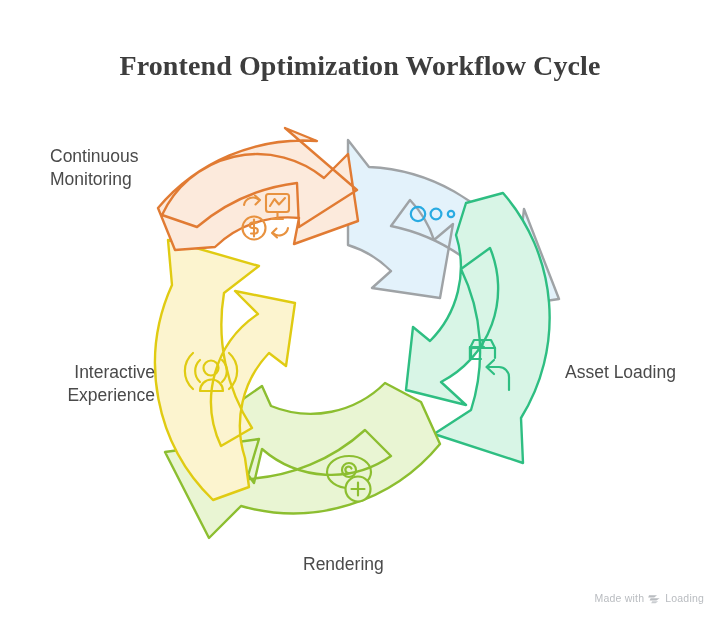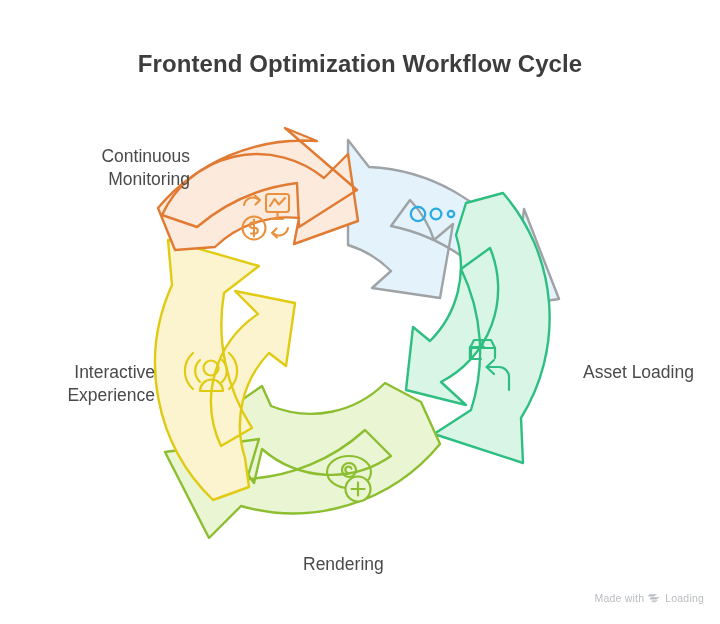--- a/index.html
+++ b/index.html
@@ -14,50 +14,52 @@
     overflow: hidden;
     font-family: "Liberation Sans", sans-serif;
     -webkit-font-smoothing: antialiased;
   }
   #page-title {
     position: absolute;
     top: 50px;
     left: 0;
     width: 720px;
     text-align: center;
-    font-size: 24px;
+    font-size: 28px;
     font-weight: bold;
     color: #3d3d3d;
     letter-spacing: 0.1px;
+    font-family: Liberation Serif, serif;
   }
   #cycle-wrap {
     position: absolute;
     top: 0;
     left: 0;
     width: 720px;
     height: 624px;
   }
   .node-label {
     position: absolute;
     font-size: 17.5px;
     color: #4a4a4a;
     line-height: 1.32;
     white-space: pre-line;
   }
   #label-user-request    { left: 506px; top: 169px; text-align: left; }
-  #label-asset-loading   { left: 583px; top: 361px; text-align: right; }
+  #label-asset-loading   { left: 565px; top: 361px; text-align: right; }
   #label-rendering       { left: 303px; top: 553px; text-align: left; }
   #label-interactive     { left: 10px;  top: 361px; width: 145px; text-align: right; }
-  #label-monitoring      { left: 50px;  top: 145px; width: 140px; text-align: right; }
+  #label-monitoring      { left: 50px;  top: 145px; width: 140px; }
 
   #napkin-credit {
     position: absolute;
     right: 16px;
     bottom: 20px;
     display: flex;
+    align-items: center;
     gap: 4px;
     font-size: 10.5px;
     color: #b9bcc0;
     letter-spacing: 0.2px;
   }
   #napkin-credit svg { display: block; }
 </style>
 </head>
 <body>
 

